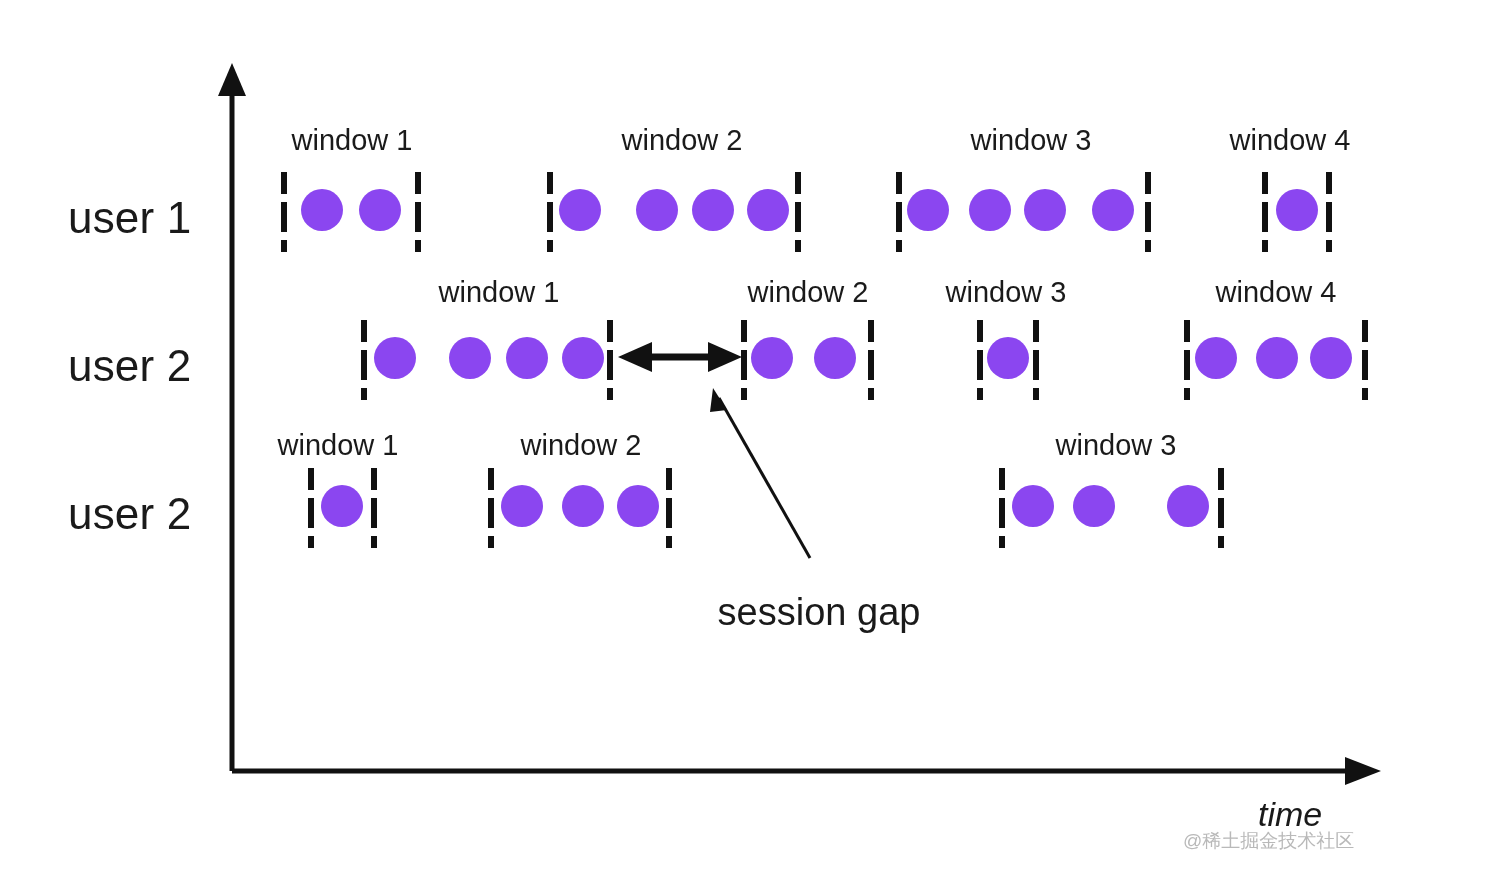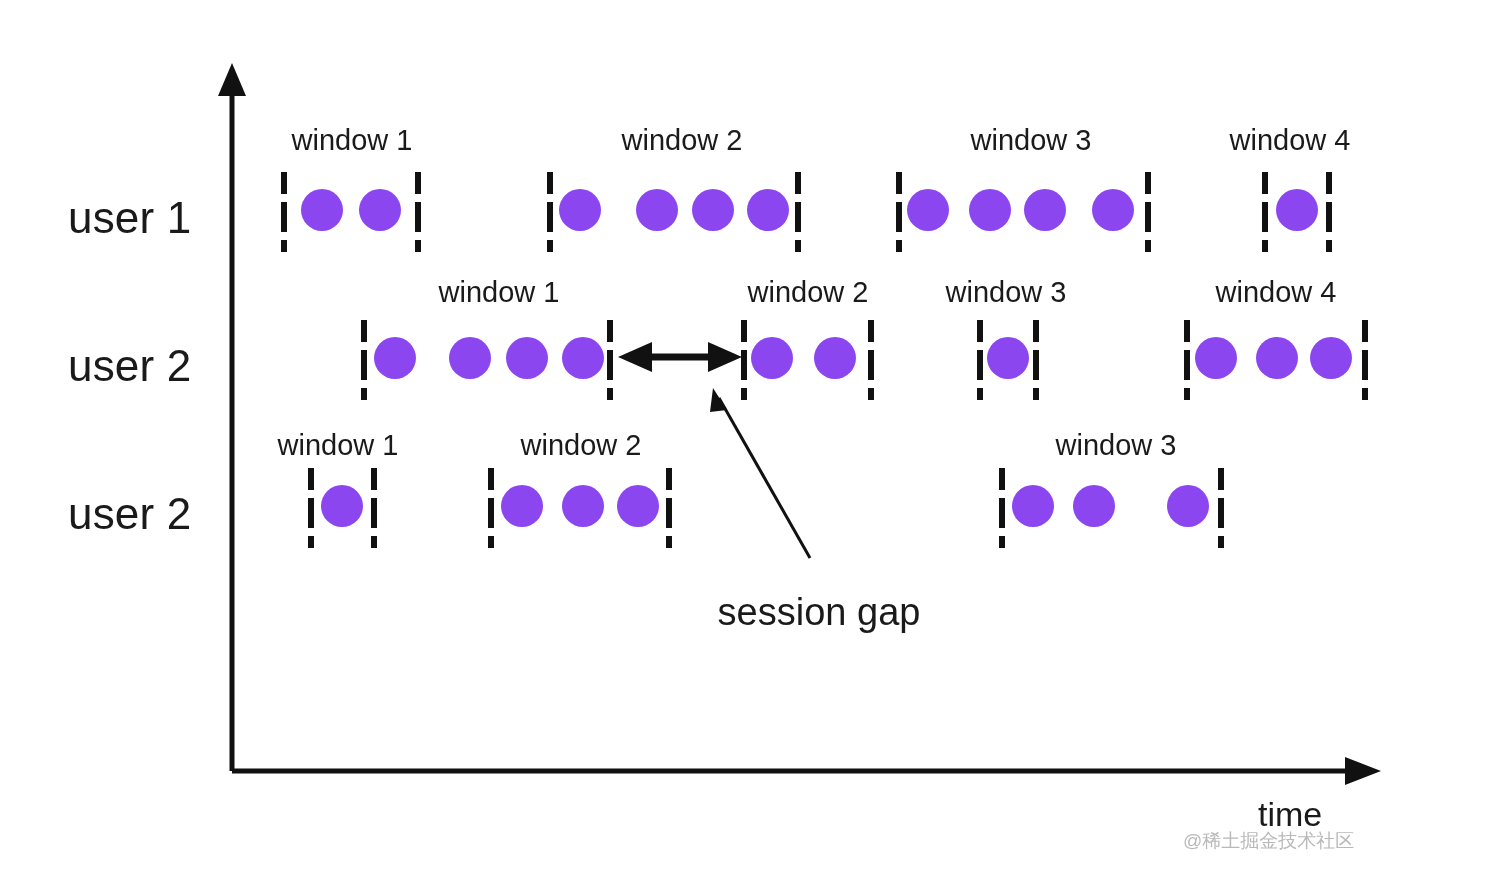--- a/index.html
+++ b/index.html
@@ -261,17 +261,17 @@
         <i class="seg2"></i>
         <i class="seg3"></i>
       </div>
       <div class="dot" style="left: 1033px; top: 506px; width: 42px; height: 42px; background: rgb(139, 70, 240);"></div>
       <div class="dot" style="left: 1094px; top: 506px; width: 42px; height: 42px; background: rgb(139, 70, 240);"></div>
       <div class="dot" style="left: 1188px; top: 506px; width: 42px; height: 42px; background: rgb(139, 70, 240);"></div>
     </div>
 
   <div class="annotation-label" style="left:819px; top:612px;">session gap</div>
 
-  <div class="axis-caption" style="left:1258px; top:795px;">time</div>
+  <div class="axis-caption" style="left:1258px; top:795px;font-style:italic;">time</div>
 
   <div class="watermark" style="left: 1183px; top: 828px;">@稀土掘金技术社区</div>
 
 </div>
 
 </body></html>

